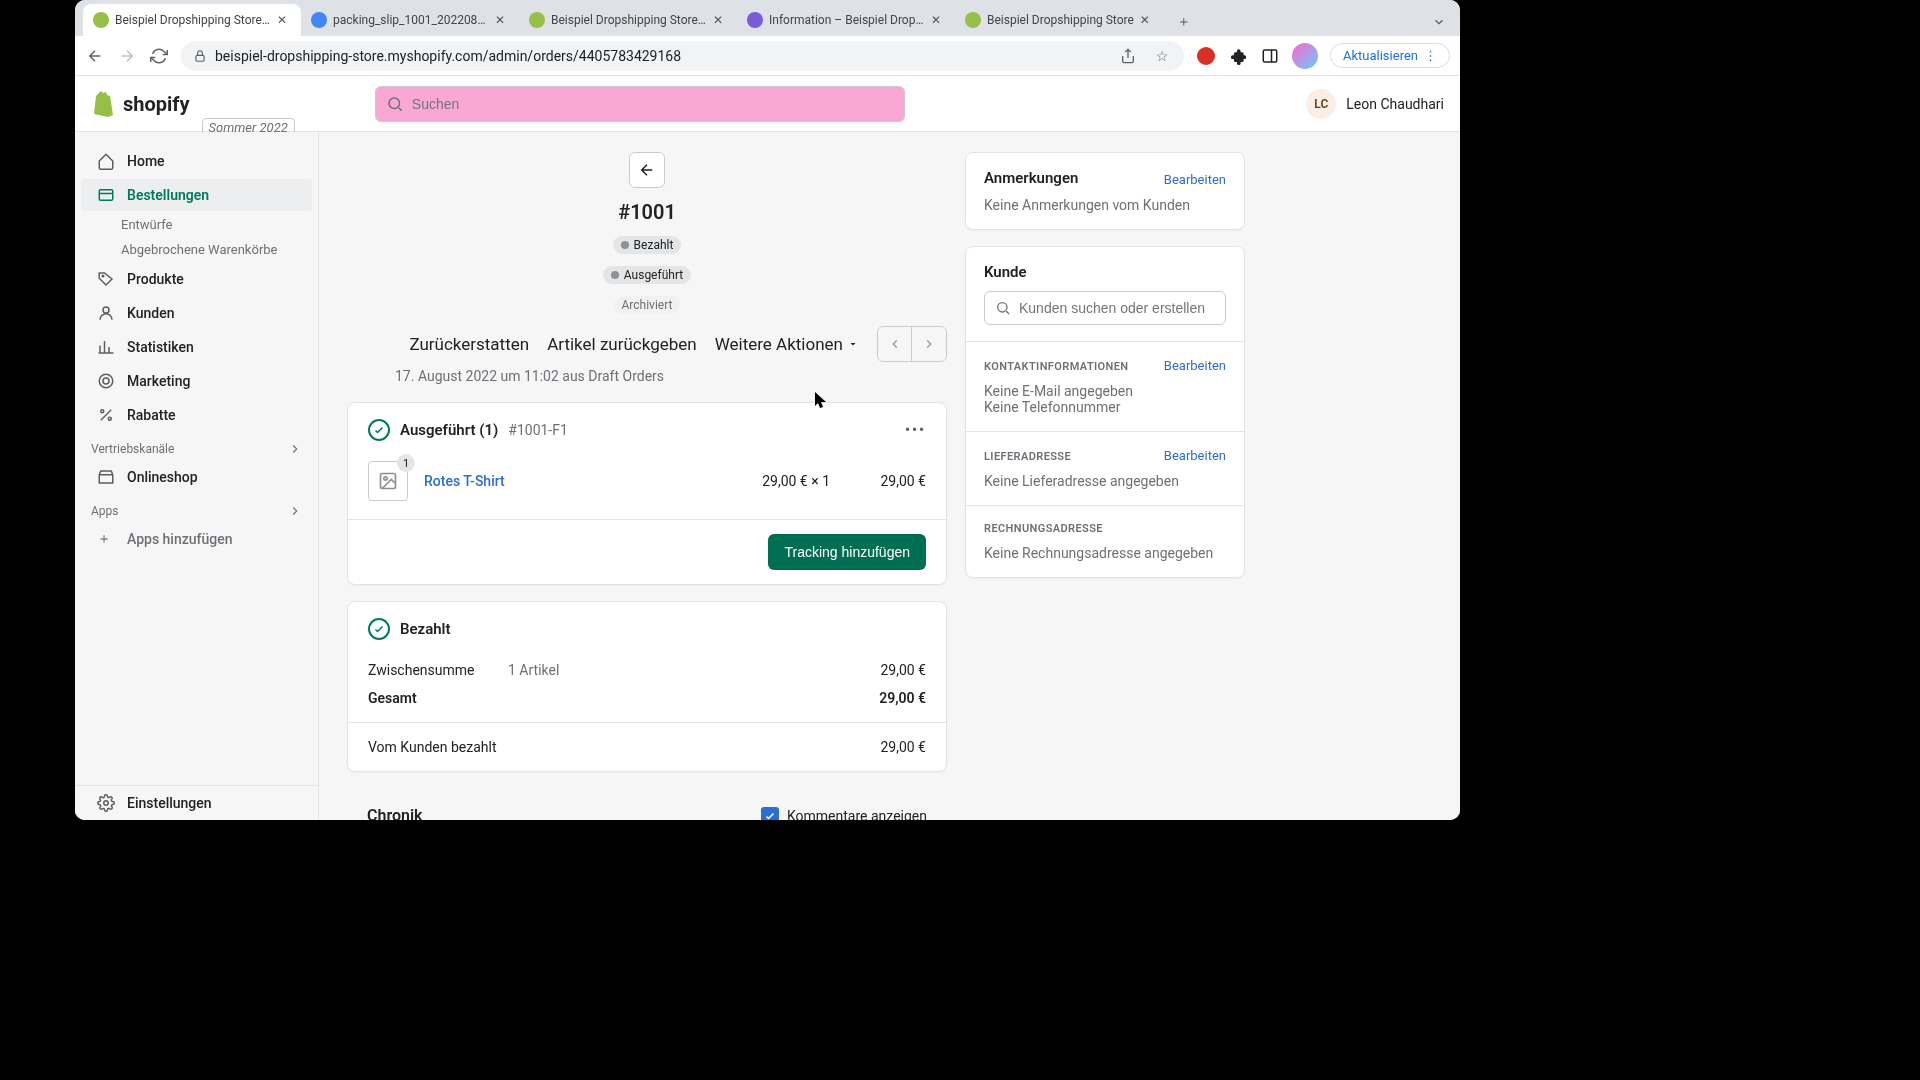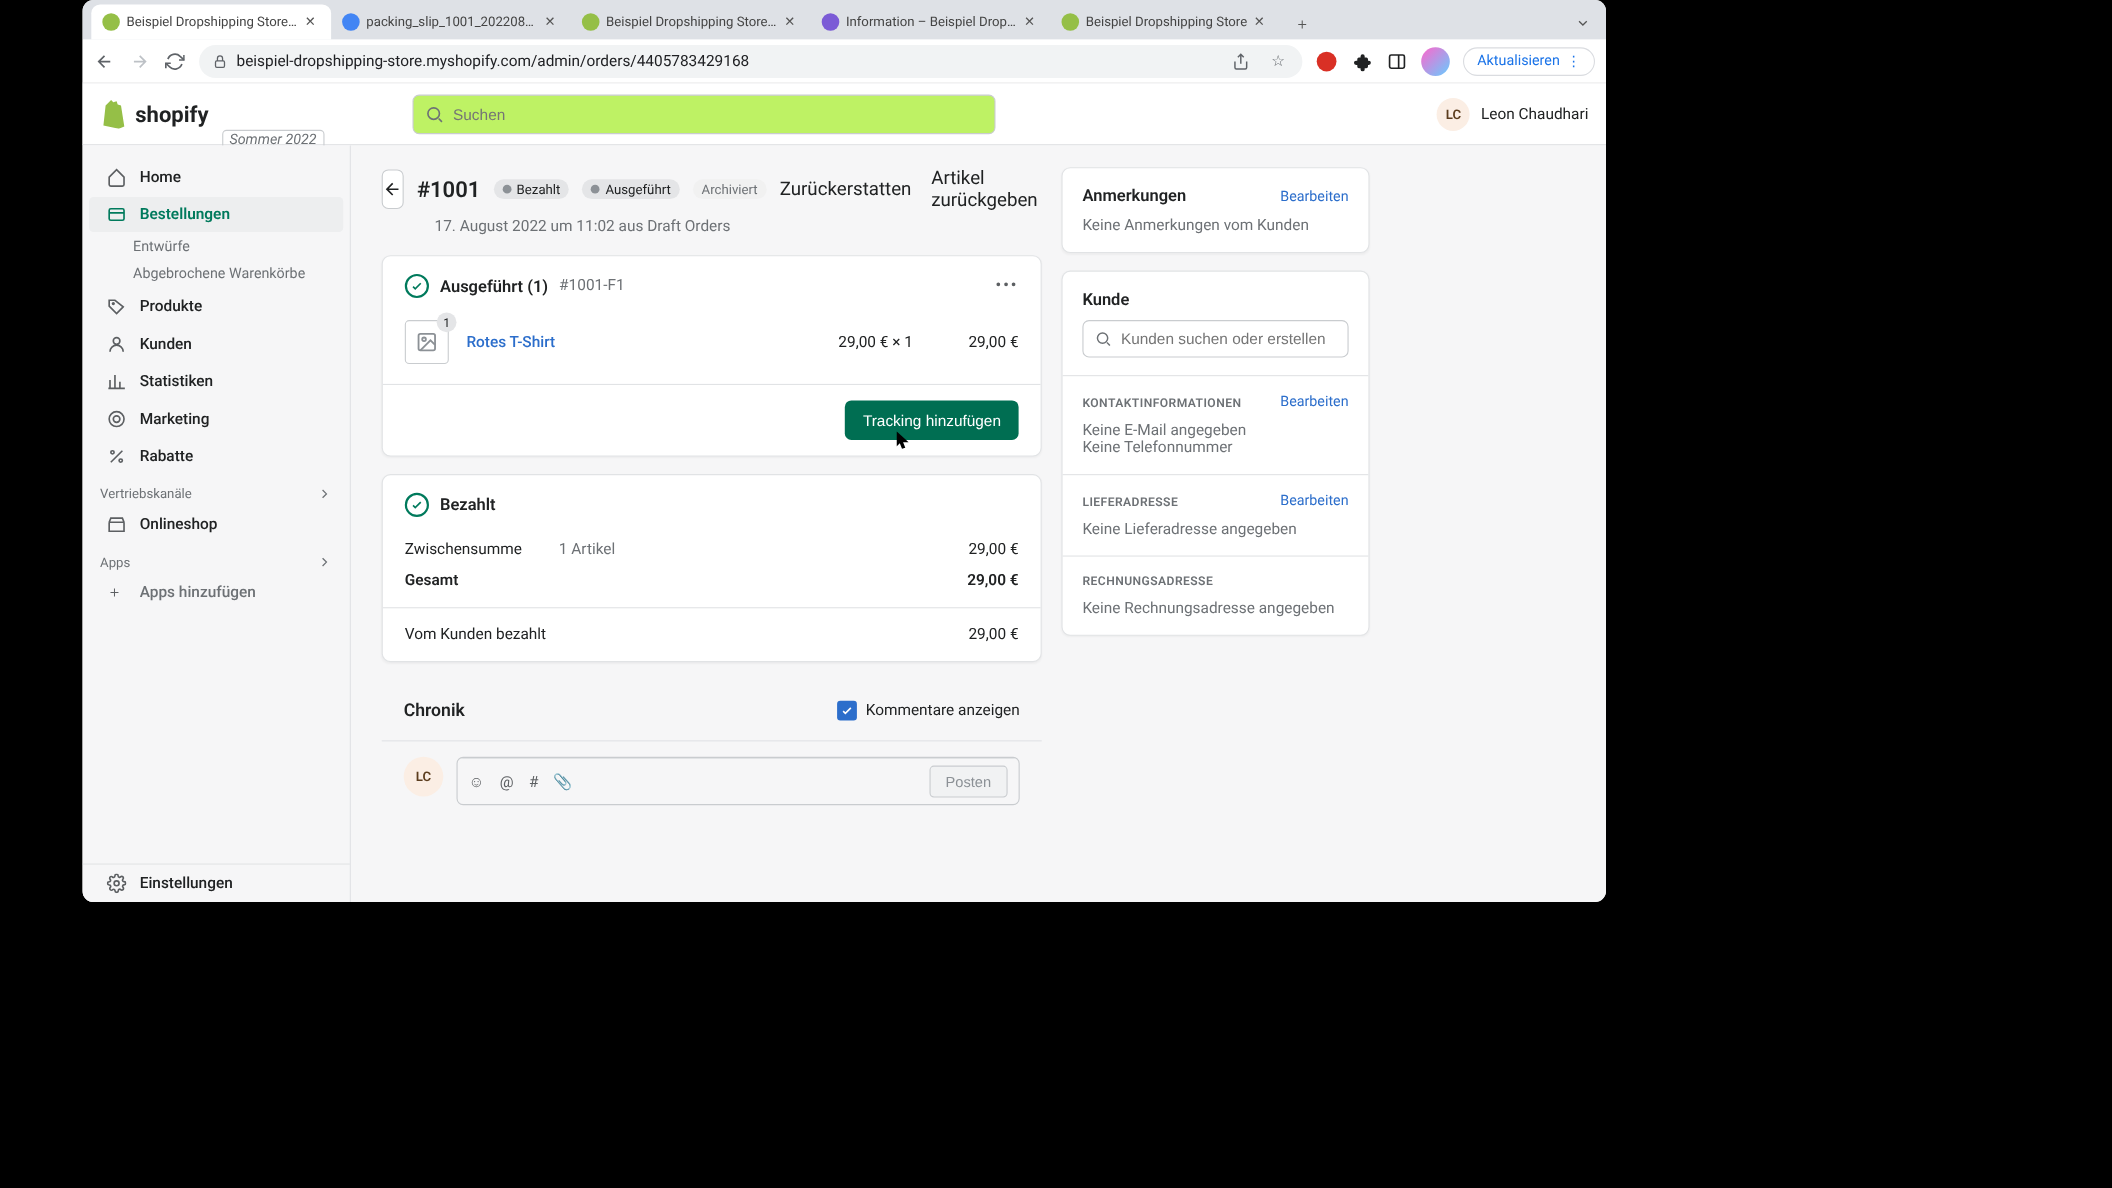--- a/index.html
+++ b/index.html
@@ -19,37 +19,37 @@
 .addr-bar { flex: 1; height: 30px; background: #f1f3f4; border-radius: 15px; display: flex; align-items: center; padding: 0 12px; gap: 8px; color: #202124; font-size: 14px; }
 .addr-bar svg { color: #5f6368; }
 .addr-right { display: flex; align-items: center; gap: 14px; color: #5f6368; margin-left: auto; }
 .ext-ico { width: 20px; height: 20px; display: flex; align-items: center; justify-content: center; }
 .avatar-img { width: 26px; height: 26px; border-radius: 50%; background: linear-gradient(135deg,#f6c,#6cf); }
 .app { display: flex; flex-direction: column; height: calc(100% - 76px); background: #f6f6f7; }
 .topbar { height: 56px; background: #fff; border-bottom: 1px solid #e1e3e5; display: flex; align-items: center; padding: 0 16px; gap: 20px; }
 .brand { display: flex; align-items: center; gap: 8px; }
 .brand .logo { font-weight: 700; font-size: 20px; display: flex; align-items: center; gap: 4px; }
 .brand .badge { font-style: italic; color: #6d7175; font-size: 13px; border: 1px solid #c9cccf; border-radius: 4px; padding: 1px 6px; margin-left: 4px; margin-top: 48px; }
-.search { flex: 0 0 530px; margin-left: 60px; background: #bef264; border: 1px solid #c9cccf; border-radius: 6px; height: 36px; display: flex; align-items: center; padding: 0 10px; gap: 8px; color: #6d7175; }
+.search { flex: 0 0 530px; margin-left: 60px; background: #f9a8d4; border: 1px solid #c9cccf; border-radius: 6px; height: 36px; display: flex; align-items: center; padding: 0 10px; gap: 8px; color: #6d7175; }
 .search input { border: none; background: transparent; outline: none; font-size: 14px; flex: 1; color: #202223; }
 .userbox { margin-left: auto; display: flex; align-items: center; gap: 10px; }
 .user-avatar { width: 30px; height: 30px; border-radius: 50%; background: #fbeee4; color: #5c3d1e; display: flex; align-items: center; justify-content: center; font-size: 12px; font-weight: 600; }
 .body { flex: 1; display: flex; overflow: hidden; }
 .sidebar { width: 244px; background: #f6f6f7; border-right: 1px solid #e1e3e5; display: flex; flex-direction: column; padding-top: 12px; }
 .nav-item { display: flex; align-items: center; gap: 12px; padding: 7px 16px; color: #202223; cursor: pointer; border-radius: 4px; margin: 1px 6px; font-weight: 500; }
 .nav-item svg, .nav-item .ico { width: 18px; height: 18px; flex-shrink: 0; color: #5c5f62; }
 .nav-item.active { background: #edeeef; color: #007a5c; font-weight: 600; }
 .nav-item.active svg { color: #007a5c; }
 .nav-sub { padding: 5px 16px 5px 46px; color: #6d7175; cursor: pointer; font-size: 13px; }
 .nav-section { padding: 10px 16px 4px; color: #6d7175; font-size: 12px; display: flex; align-items: center; justify-content: space-between; }
 .sidebar-bottom { margin-top: auto; border-top: 1px solid #e1e3e5; }
 .content { flex: 1; overflow: auto; padding: 20px 28px; display: flex; gap: 18px; align-items: flex-start; }
 .main-col { flex: 1; max-width: 600px; }
 .side-col { width: 280px; }
-.header-row { display: flex; align-items: center; gap: 12px; }
+.header-row { display: flex; align-items: center; gap: 12px; flex-direction: column; }
 .back-btn { width: 36px; height: 36px; border: 1px solid #c9cccf; border-radius: 6px; display: flex; align-items: center; justify-content: center; cursor: pointer; background: #fff; }
 .order-title { font-size: 20px; font-weight: 600; }
 .badge-pill { display: inline-flex; align-items: center; gap: 5px; background: #e4e5e7; border-radius: 10px; padding: 2px 8px; font-size: 12px; color: #202223; }
 .badge-pill .dot { width: 8px; height: 8px; border-radius: 50%; background: #8c9196; }
 .badge-archived { background: #f1f1f1; color: #6d7175; }
 .header-actions { margin-left: auto; display: flex; align-items: center; gap: 18px; }
 .act-link { color: #202223; cursor: pointer; font-size: 17px; }
 .act-link.d { display: flex; align-items: center; gap: 4px; }
 .chev-box { display: flex; border: 1px solid #c9cccf; border-radius: 6px; overflow: hidden; }
 .chev-box div { width: 34px; height: 34px; display: flex; align-items: center; justify-content: center; color: #8c9196; cursor: pointer; }

